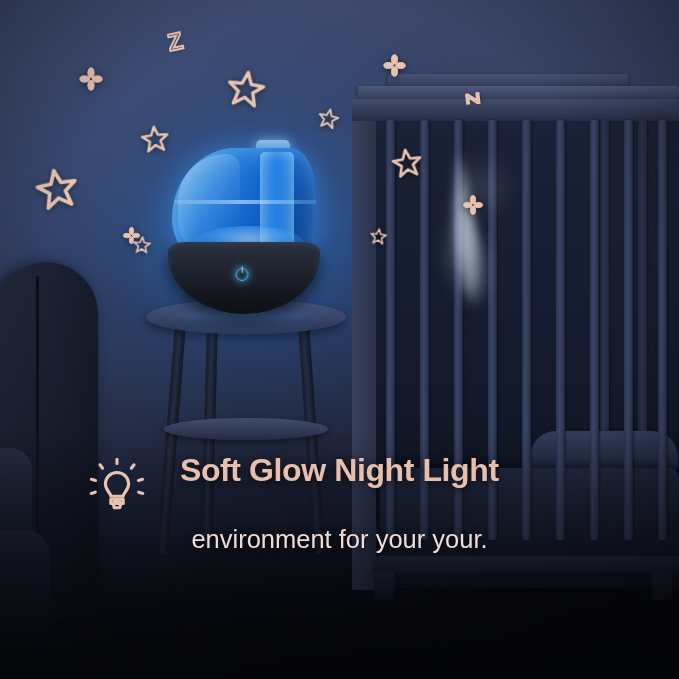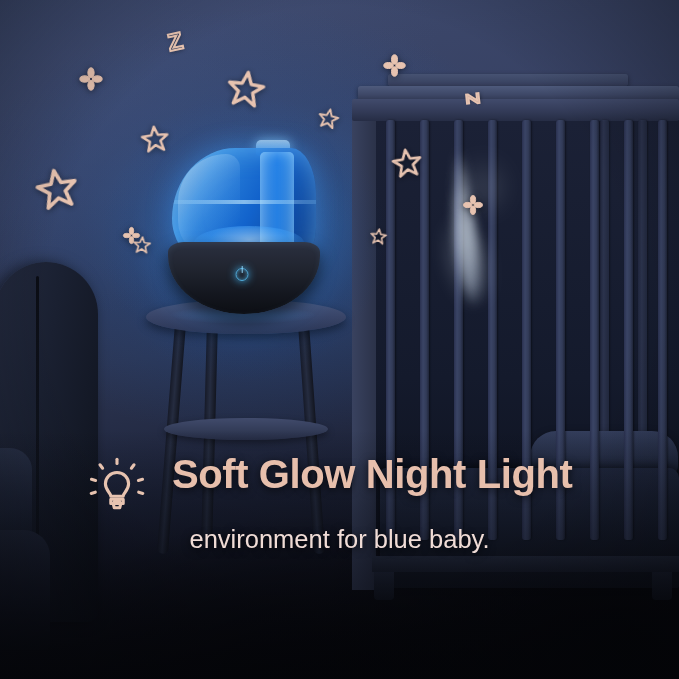--- a/index.html
+++ b/index.html
@@ -182,22 +182,22 @@
 
   
   .doodle { position:absolute; pointer-events:none; }
   .doodle svg { display:block; overflow:visible; }
 
   
   .caption { position:absolute; left:0; top:452px; width:679px; }
   .headline-row { position:relative; height:66px; }
   .bulb { position:absolute; left:86px; top:4px; width:62px; height:62px; }
   .headline {
-    position:absolute; left:172px; top:0;
-    font-size:40px; font-weight:700; letter-spacing:-0.4px;
+    position:absolute; left:180px; top:0;
+    font-size:32px; font-weight:700; letter-spacing:-0.4px;
     color:#e7bfac; text-shadow:0 2px 9px rgba(0,0,0,0.70);
     white-space:nowrap;
   }
   .body-text {
     margin-top:6px; text-align:center; padding:0 110px;
     font-size:25.5px; line-height:31px; font-weight:400;
     color:#f0dcd6; text-shadow:0 2px 8px rgba(0,0,0,0.75);
   }
   .body-text .ln { display:block; white-space:nowrap; }
   .caption-scrim {
@@ -373,17 +373,17 @@
             <path d="M9.6 24.4l-4.1-1.1"></path>
             <path d="M52.4 24.4l4.1-1.1"></path>
             <path d="M9.3 36.2l-4.1 1.2"></path>
             <path d="M52.7 36.2l4.1 1.2"></path>
           </g>
         </svg>
       </div>
       <div class="headline">Soft Glow Night Light</div>
     </div>
     <div class="body-text">
-      <span class="ln">environment for blue baby.</span>
+      <span class="ln">environment for your your.</span>
     </div>
   </div>
 
 </div>
 
 </body></html>

